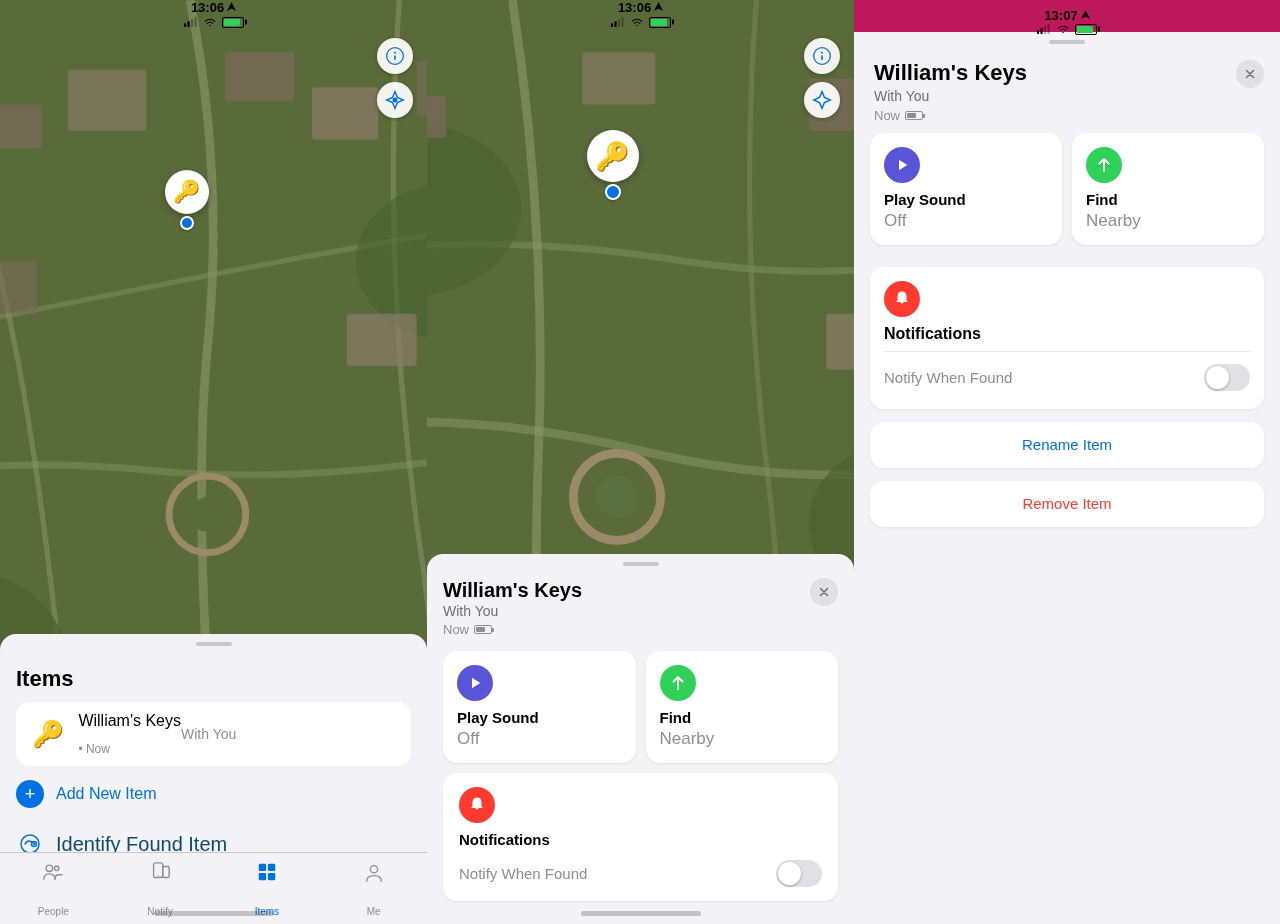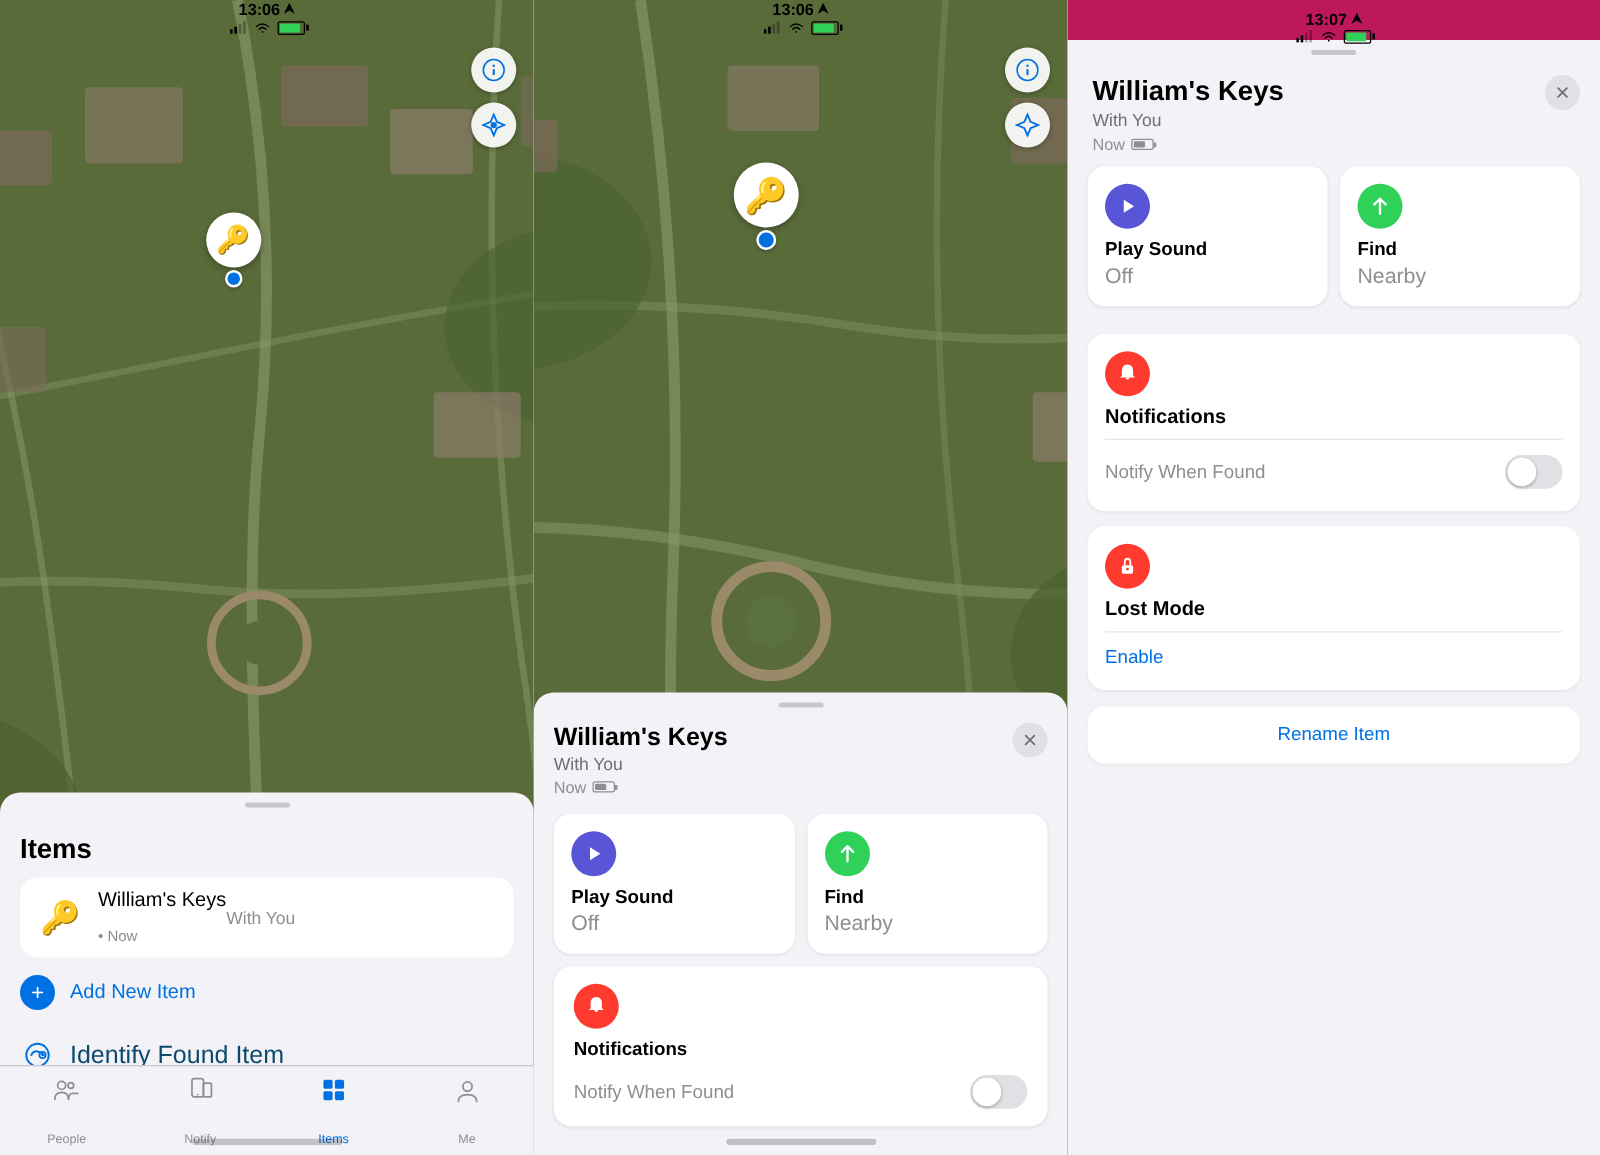--- a/index.html
+++ b/index.html
@@ -863,30 +863,21 @@
     <div class="detail-section-title">Notifications</div>
     <div class="detail-divider"></div>
     <div class="detail-notify-row">
       <span style="font-size:15px;color:#8e8e93;">Notify When Found</span>
       <div class="toggle">
         <div class="toggle-knob"></div>
       </div>
     </div>
   </div>
 
-  <div class="detail-section">
-    <div class="action-icon-circle" style="background:#ff3b30;width:36px;height:36px;">
-      <svg viewBox="0 0 24 24" width="18" height="18">
-        <rect x="6" y="11" width="12" height="9" rx="2" fill="white"></rect>
-        <path d="M9 11 L9 8 Q9 4 12 4 Q15 4 15 8 L15 11" stroke="white" stroke-width="2" fill="none"></path>
-        <circle cx="12" cy="15" r="1.5" fill="#ff3b30"></circle>
-      </svg>
-    </div>
-    <div class="detail-section-title">Lost Mode</div>
-    <div class="detail-divider"></div>
-    <div class="enable-link">Enable</div>
-  </div>
 
   <div class="single-link-card">
     <span class="rename-link">Rename Item</span>
   </div>
 
+  <div class="single-link-card" style="margin-top:8px;">
+    <span class="remove-link">Remove Item</span>
+  </div>
 </div>
 
 </body></html>

